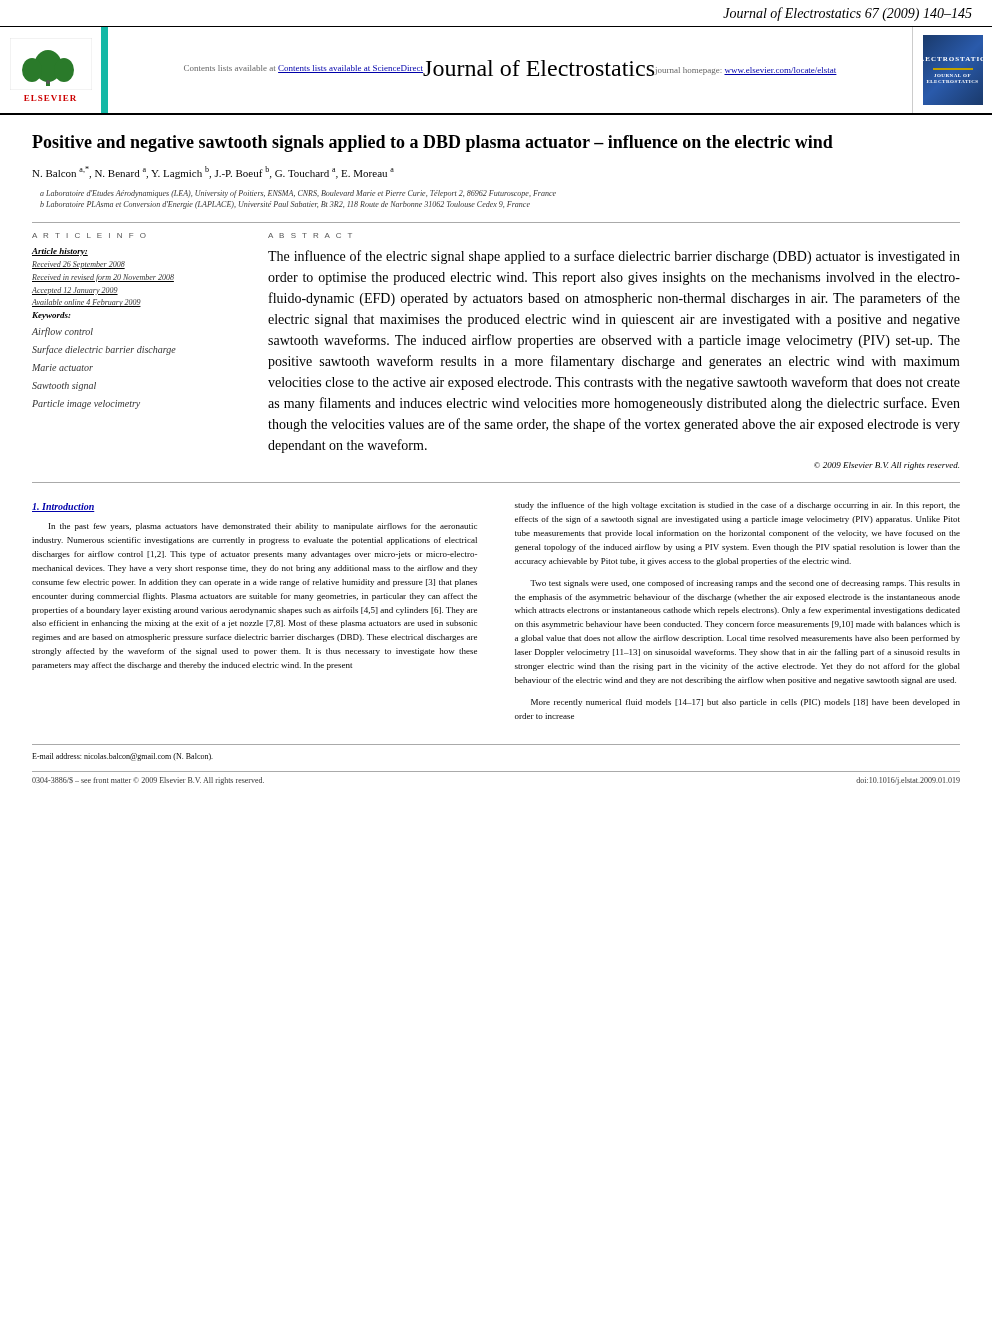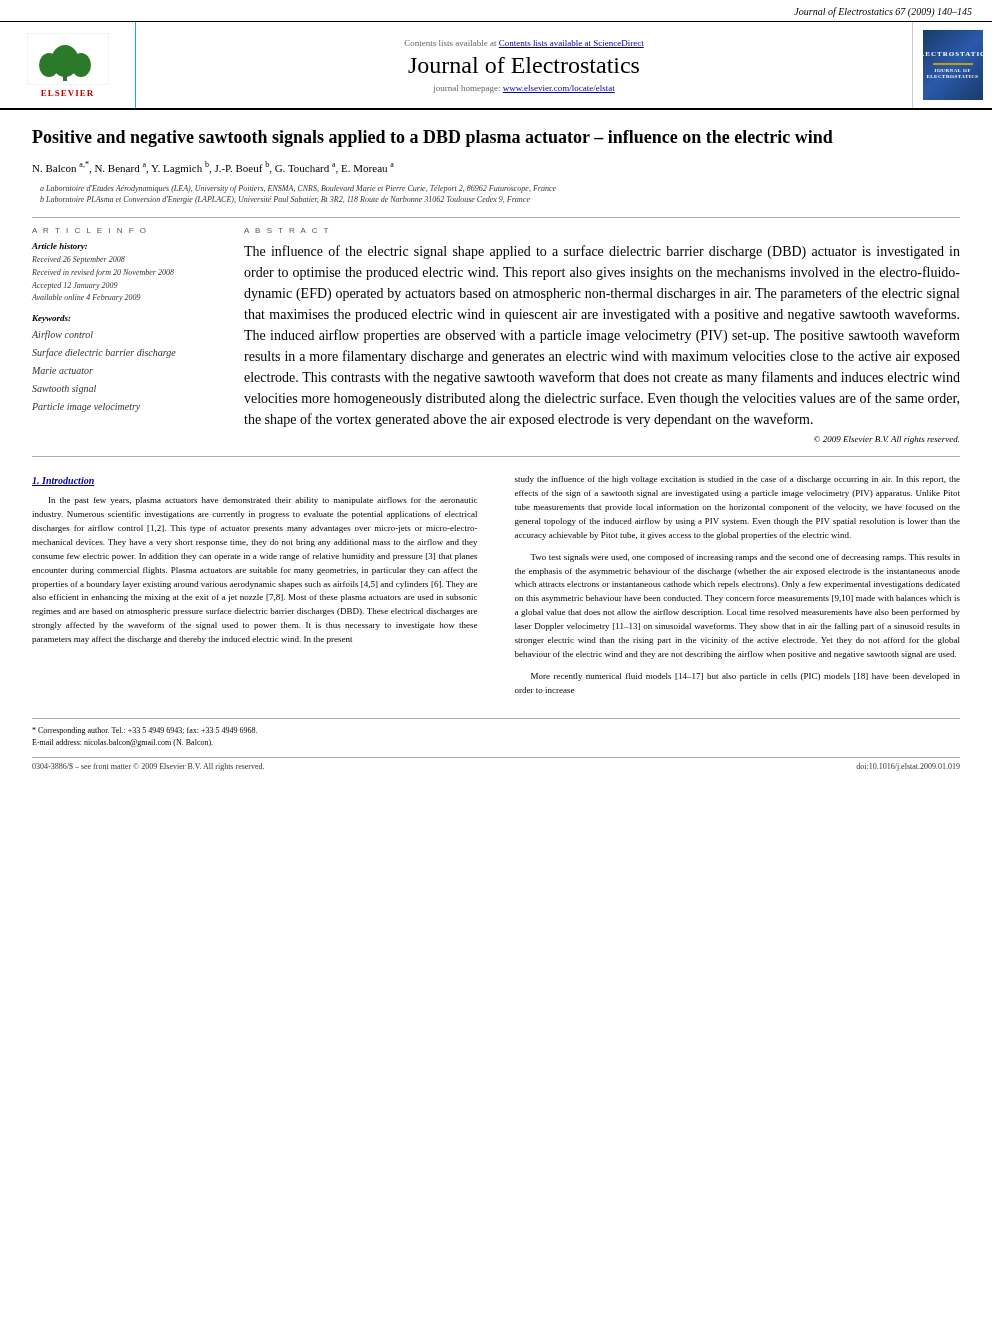--- a/index.html
+++ b/index.html
@@ -8,61 +8,61 @@
       font-family: "Times New Roman", Times, serif;
       font-size: 10px;
       color: #000;
       width: 992px;
       min-height: 1323px;
     }
 
     
     .top-reference {
       text-align: right;
-      font-size: 10px;
+      font-size: 14px;
       padding: 6px 20px 4px 20px;
       border-bottom: 1px solid #000;
       font-style: italic;
     }
 
     
     .journal-header {
       display: flex;
       align-items: stretch;
       border-bottom: 2px solid #000;
       padding: 0;
     }
 
     .journal-header-left {
-      width: 136px;
+      width: 108px;
       display: flex;
       align-items: center;
       justify-content: center;
       padding: 8px;
-      border-right: 1px solid #14b8a6;
+      border-right: 7px solid #14b8a6;
     }
 
     .elsevier-logo {
       display: flex;
       flex-direction: column;
       align-items: center;
     }
 
     .elsevier-logo-text {
       font-size: 9px;
       font-weight: bold;
       color: #c00;
       margin-top: 3px;
       letter-spacing: 1px;
     }
 
     .journal-header-center {
       flex: 1;
       display: flex;
-      flex-direction: column;
+      flex-direction: row;
       align-items: center;
       justify-content: center;
       padding: 8px;
     }
 
     .science-direct-link {
       font-size: 9px;
       color: #666;
       margin-bottom: 4px;
     }
@@ -143,21 +143,21 @@
     
     .divider {
       border: none;
       border-top: 1px solid #aaa;
       margin: 8px 0;
     }
 
     
     .two-col {
       display: flex;
-      gap: 12px;
+      gap: 36px;
       margin-top: 8px;
     }
 
     .col-left {
       width: 200px;
       min-width: 200px;
     }
 
     .col-right {
       flex: 1;
@@ -166,21 +166,21 @@
     .section-label {
       font-size: 8px;
       letter-spacing: 2px;
       text-transform: uppercase;
       color: #555;
       margin-bottom: 6px;
       font-family: Arial, sans-serif;
     }
 
     .article-info-block {
-      margin-bottom: 8px;
+      text-decoration: underline;
     }
 
     .article-info-block .label {
       font-style: italic;
       font-size: 9px;
       font-weight: bold;
       margin-bottom: 3px;
     }
 
     .article-info-block .dates {
@@ -400,21 +400,20 @@
           <span class="indent"></span><span>Two test signals were used, one composed of increasing ramps and the second one of decreasing ramps. This results in the emphasis of the asymmetric behaviour of the discharge (whether the air exposed electrode is the instantaneous anode which attracts electrons or instantaneous cathode which repels electrons). Only a few experimental investigations dedicated on this asymmetric behaviour have been conducted. They concern force measurements [9,10] made with balances which is a global value that does not allow the airflow description. Local time resolved measurements have also been performed by laser Doppler velocimetry [11–13] on sinusoidal waveforms. They show that in air the falling part of a sinusoid results in stronger electric wind than the rising part in the vicinity of the active electrode. Yet they do not afford for the global behaviour of the electric wind and they are not describing the airflow when positive and negative sawtooth signal are used.</span>
         </div>
         <div class="body-paragraph">
           <span class="indent"></span><span>More recently numerical fluid models [14–17] but also particle in cells (PIC) models [18] have been developed in order to increase</span>
         </div>
       </div>
 
     </div>
 
     <div class="footnotes">
-      <div>* Corresponding author. Tel.: +33 5 4949 6943; fax: +33 5 4949 6968.</div>
       <div>E-mail address: nicolas.balcon@gmail.com (N. Balcon).</div>
     </div>
 
     <div class="bottom-bar">
       <span>0304-3886/$ – see front matter © 2009 Elsevier B.V. All rights reserved.</span>
       <span>doi:10.1016/j.elstat.2009.01.019</span>
     </div>
 
   </div>
 

